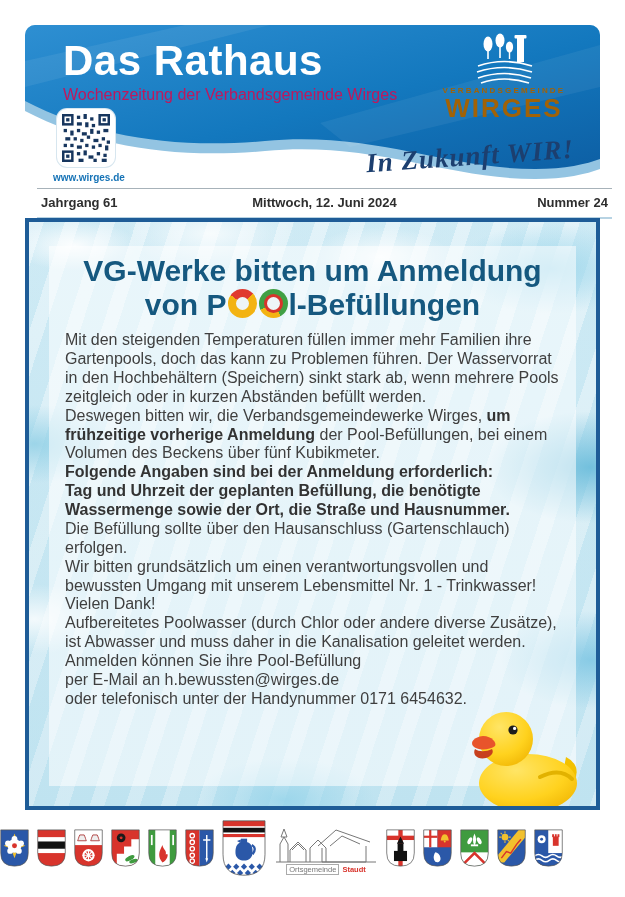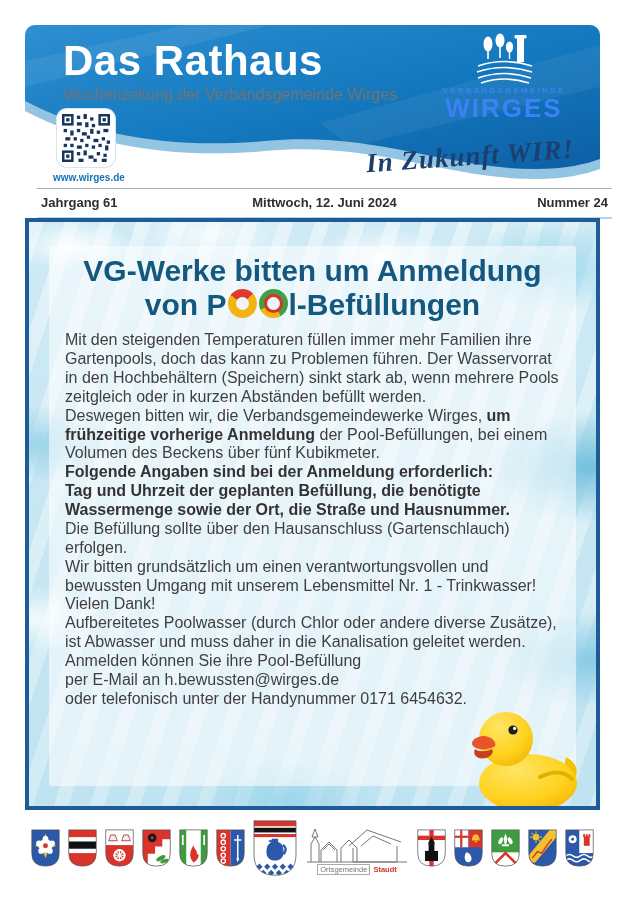--- a/index.html
+++ b/index.html
@@ -4,22 +4,22 @@
 <style>
   html,body{margin:0;padding:0;background:#fff;}
   body{width:625px;height:897px;font-family:"Liberation Sans",sans-serif;position:relative;overflow:hidden;}
   .page{position:absolute;inset:0;background:#fff;}
 
   
   .masthead{position:absolute;left:25px;top:25px;width:575px;height:162px;border-radius:10px 10px 0 0;overflow:hidden;}
   .mast-bg{position:absolute;inset:0;width:100%;height:100%;}
   .mast-title-wrap{position:absolute;left:38px;top:14px;color:#fff;}
   .mast-title{margin:0;font-size:42px;font-weight:700;letter-spacing:.5px;line-height:1.05;}
-  .mast-sub{margin-top:3px;font-size:16px;color:#737373;}
-  .logo{position:absolute;right:16px;top:8px;width:160px;text-align:center;color:#3b82f6;}
+  .mast-sub{margin-top:3px;font-size:16px;color:#be185d;}
+  .logo{position:absolute;right:16px;top:8px;width:160px;text-align:center;color:#a16207;}
   .logo svg{display:block;margin:0 auto;}
   .logo-small{font-size:8px;letter-spacing:2.2px;font-weight:700;margin-top:1px;}
   .logo-large{font-size:26px;font-weight:700;letter-spacing:2px;line-height:1;}
   .qr-block{position:absolute;left:28px;top:84px;width:66px;text-align:center;}
   .qr{width:58px;height:58px;background:#fff;border-radius:10px;padding:5px;box-sizing:border-box;margin:0 auto;box-shadow:0 0 0 1px #d7e6ef;}
   .qr svg{width:100%;height:100%;}
   .qr-caption{margin-top:5px;font-size:10px;font-weight:700;color:#1673b6;}
   .slogan{position:absolute;right:26px;top:116px;font-family:"Liberation Serif",serif;font-style:italic;font-weight:700;font-size:27px;color:#1c3f6f;transform:rotate(-4deg);letter-spacing:1px;}
 
   
@@ -57,21 +57,21 @@
   
   .ring{display:inline-block;width:29px;height:29px;border-radius:50%;position:relative;vertical-align:-3px;margin:0 1px;}
   .ring1{background:conic-gradient(from -55deg,#e03a2f 0 100deg,#f3b312 100deg 360deg);}
   .ring2{background:conic-gradient(from 150deg,#f3b312 0 95deg,#41a044 95deg 360deg);}
   .ring .inner{position:absolute;inset:5px;border-radius:50%;background:#d8342c;}
   .ring .hole{position:absolute;inset:8px;border-radius:50%;background:#eef5f8;z-index:2;}
 
   .duck{position:absolute;right:14px;bottom:-5px;z-index:3;}
 
   
-  .coats{position:absolute;left:0;top:820px;width:625px;display:flex;justify-content:center;align-items:center;gap:8px;}
+  .coats{position:absolute;left:0;top:820px;width:625px;display:flex;align-items:center;gap:8px;}
   .coat{width:29px;height:38px;flex:0 0 auto;}
   .coat-big{width:44px;height:56px;flex:0 0 auto;}
   .staudt{width:104px;flex:0 0 auto;text-align:center;}
   .staudt svg{width:104px;height:44px;display:block;}
   .staudt-caption{font-size:7.5px;color:#777;display:flex;justify-content:center;gap:3px;align-items:center;margin-top:-2px;}
   .staudt-label{border:1px solid #aaa;padding:0 2px;}
   .staudt-name{color:#d8342c;font-weight:700;}
 </style>
 </head>
 <body>

